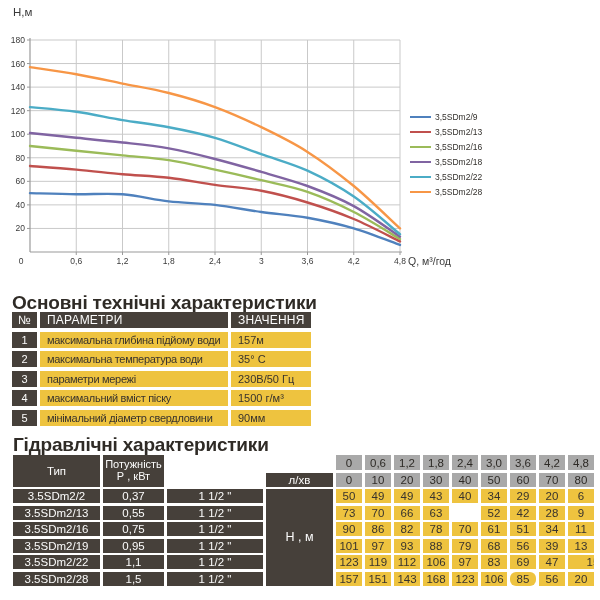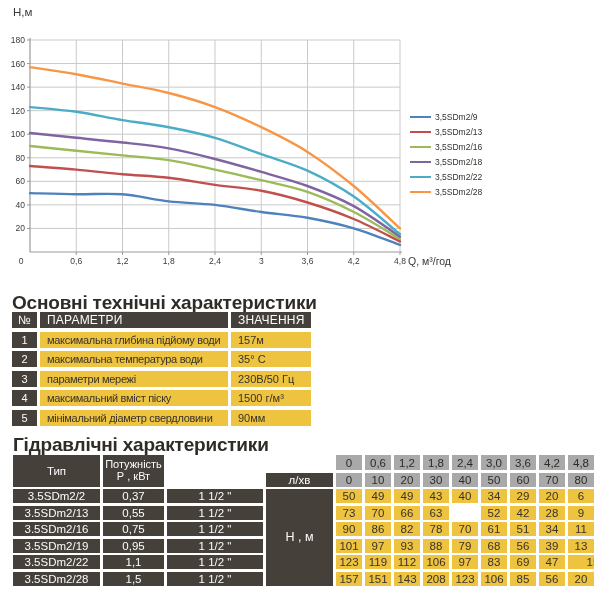--- a/index.html
+++ b/index.html
@@ -237,21 +237,21 @@
       <div class="cell yellow" style="grid-area: 7 / 10;">83</div>
       <div class="cell yellow" style="grid-area: 7 / 11;">69</div>
       <div class="cell yellow" style="grid-area: 7 / 12;">47</div>
       <div class="cell yellow" style="grid-area: 7 / 13; padding-left: 24px;">15</div>
       <div class="cell dark" style="grid-area: 8 / 1;">3.5SDm2/28</div>
       <div class="cell dark" style="grid-area: 8 / 2;">1,5</div>
       <div class="cell dark" style="grid-area: 8 / 3;">1 1/2 "</div>
       <div class="cell yellow" style="grid-area: 8 / 5;">157</div>
       <div class="cell yellow" style="grid-area: 8 / 6;">151</div>
       <div class="cell yellow" style="grid-area: 8 / 7;">143</div>
-      <div class="cell yellow" style="grid-area: 8 / 8;">208</div>
+      <div class="cell yellow" style="grid-area: 8 / 8;">168</div>
       <div class="cell yellow" style="grid-area: 8 / 9;">123</div>
       <div class="cell yellow" style="grid-area: 8 / 10;">106</div>
-      <div class="cell yellow" style="grid-area: 8 / 11;">85</div>
+      <div class="cell yellow" style="grid-area: 8 / 11; border-radius: 6px;">85</div>
       <div class="cell yellow" style="grid-area: 8 / 12;">56</div>
       <div class="cell yellow" style="grid-area: 8 / 13;">20</div>
     </div>
 
 </div>
 
 </body></html>

